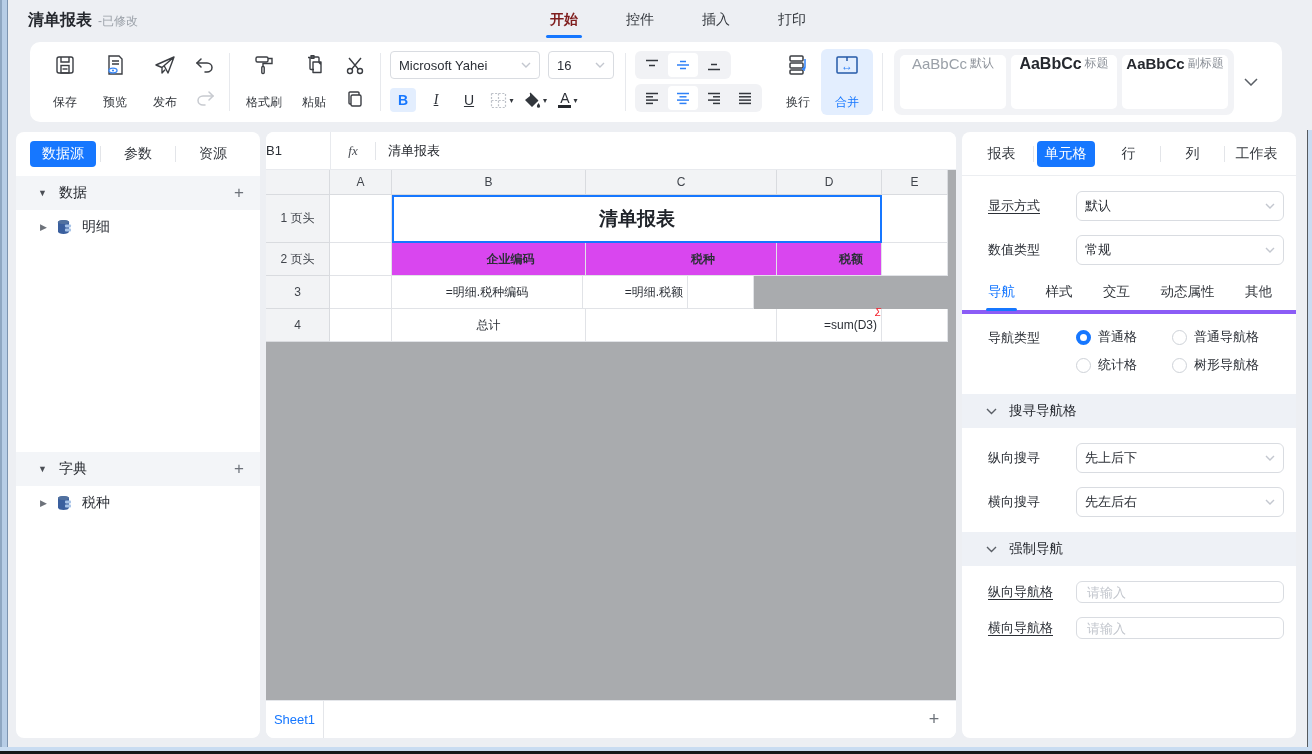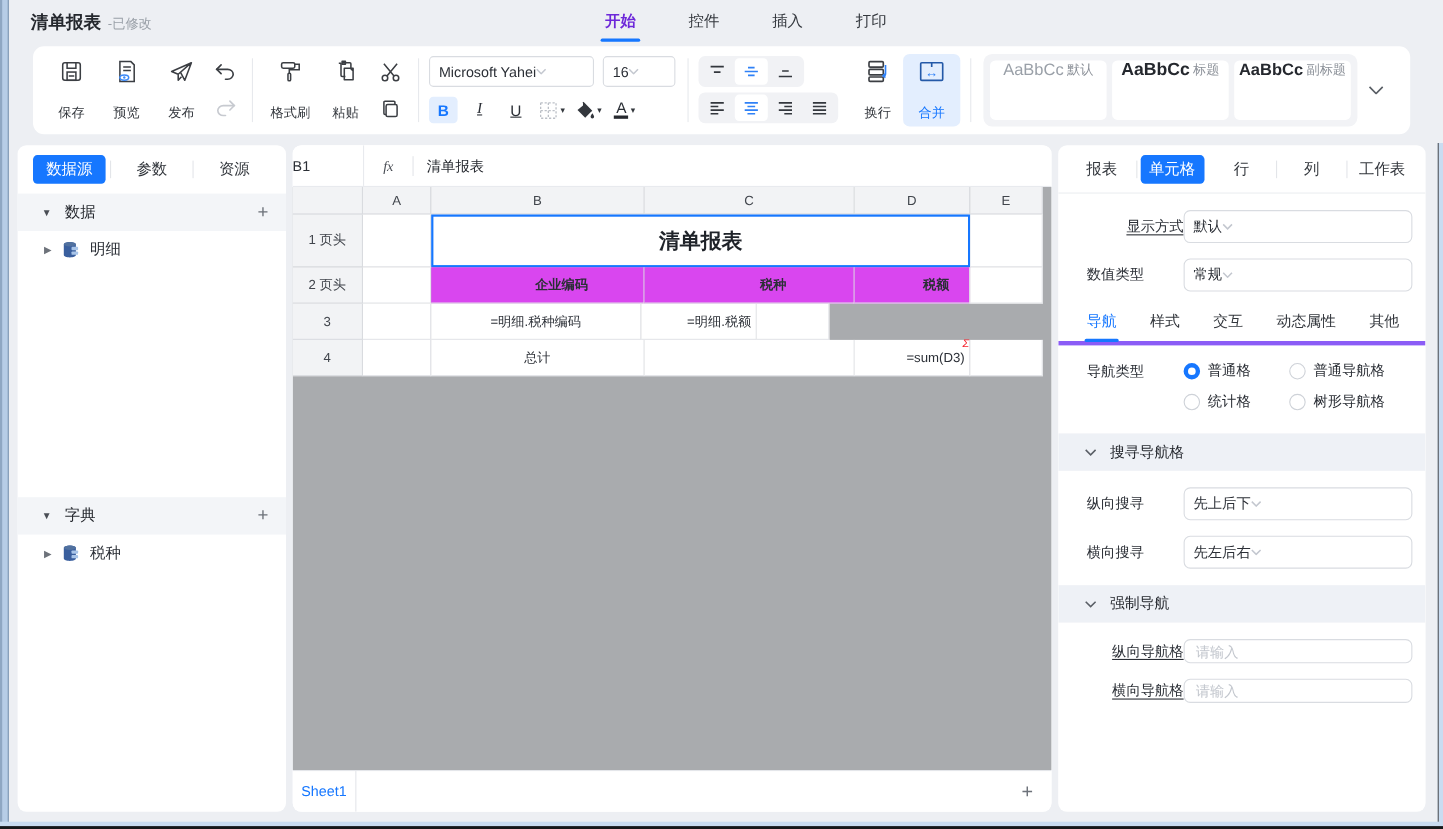--- a/index.html
+++ b/index.html
@@ -10,34 +10,34 @@
   .frame-left  { position:absolute; left:0; top:0; bottom:0; width:8px; background:#b7cde6; border-left:2px solid #8fa7c2; border-right:1px solid #7d94b0; z-index:50; }
   .frame-right { position:absolute; right:0; top:130px; bottom:0; width:5px; background:#c9dcf1; border-left:1px solid #55595e; z-index:50; }
   .frame-bottom{ position:absolute; left:0; right:0; bottom:0; height:7px; background:#c9dcf1; border-bottom:3px solid #16181a; z-index:51; }
 
   
   .header { position:absolute; left:8px; right:0; top:0; height:40px; display:flex; align-items:center; }
   .doc-title { font-size:16px; font-weight:bold; color:#25282e; margin-left:20px; }
   .doc-modified { font-size:12px; color:#9aa0a8; margin-left:6px; margin-top:2px; }
   .menu-tabs { position:absolute; left:540px; top:0; height:40px; display:flex; gap:44px; align-items:center; }
   .menu-tab { font-size:14px; color:#33373d; cursor:pointer; position:relative; padding:0 2px; }
-  .menu-tab.active { font-weight:bold; color:#6d28d9; }
+  .menu-tab.active { font-weight:bold; color:#7f1d1d; }
   .menu-tab.active::after { content:""; position:absolute; left:-2px; right:-2px; bottom:-9px; height:3px; border-radius:2px; background:#1677ff; }
 
   
   .toolbar { position:absolute; left:30px; top:42px; width:1252px; height:80px; background:#fff; border-radius:10px; display:flex; align-items:stretch; padding:7px 10px; }
   .tb-div { width:1px; background:#e7e9ed; margin:4px 9px; }
   .tb-btn { width:50px; display:flex; flex-direction:column; align-items:center; justify-content:space-between; padding:3px 0 4px; cursor:pointer; }
   .tb-btn .lab { font-size:12px; color:#33373d; }
   .icon24 { width:26px; height:26px; display:flex; align-items:center; justify-content:center; }
   .undo-col { width:30px; display:flex; flex-direction:column; justify-content:space-around; align-items:center; }
   .cutcopy-col { width:32px; display:flex; flex-direction:column; justify-content:space-around; align-items:center; }
   .font-col { width:226px; display:flex; flex-direction:column; justify-content:space-between; padding:2px 0 3px; }
   .font-row1 { display:flex; gap:8px; }
-  .sel { display:flex; align-items:center; justify-content:flex-start; border:1px solid #d9dce1; border-radius:4px; background:#fff; height:28px; padding:0 8px; font-size:13px; color:#2b2f36; cursor:pointer; }
+  .sel { display:flex; align-items:center; justify-content:space-between; border:1px solid #d9dce1; border-radius:4px; background:#fff; height:28px; padding:0 8px; font-size:13px; color:#2b2f36; cursor:pointer; }
   .sel-font { width:150px; } .sel-size { width:66px; }
   .font-row2 { display:flex; align-items:center; gap:7px; }
   .fmt-btn { min-width:26px; height:24px; display:flex; align-items:center; justify-content:center; border-radius:4px; cursor:pointer; font-size:14px; color:#2b2f36; }
   .fmt-btn.active { background:#e3eefe; color:#1677ff; font-weight:bold; }
   .fmt-ital { font-style:italic; font-family:"Liberation Serif",serif; }
   .fmt-under { text-decoration:underline; }
   .mini-caret { font-size:8px; color:#33373d; margin-left:2px; }
   .a-color { display:flex; flex-direction:column; align-items:center; line-height:11px; }
   .a-color .bar { width:13px; height:3px; background:#26292e; margin-top:1px; }
   .align-col { width:140px; display:flex; flex-direction:column; justify-content:space-between; padding:2px 0 3px; }
@@ -101,21 +101,21 @@
   .sheet-add { width:44px; text-align:center; font-size:18px; color:#6d727a; cursor:pointer; }
 
   
   .inspector { flex:1; display:flex; flex-direction:column; }
   .ins-tabs { height:44px; display:flex; align-items:center; border-bottom:1px solid #eceef1; padding:0 8px; }
   .ins-tab { flex:1; display:flex; justify-content:center; align-items:center; font-size:14px; color:#33373d; cursor:pointer; white-space:nowrap; }
   .ins-tab .sb-pill { padding:4px 8px; }
   .ins-body { flex:1; overflow:hidden; }
   .fld-row { display:flex; align-items:center; padding:7px 12px 7px 26px; }
   .fld-label { width:88px; font-size:13px; color:#2b2f36; }
-  .lbl-u { text-decoration:underline; text-underline-offset:3px;text-align:right; }
+  .lbl-u { text-decoration:underline; text-underline-offset:3px; }
   .fld-sel { flex:1; height:30px; border-radius:6px; }
   .fld-input { flex:1; height:22px; border:1px solid #d9dce1; border-radius:6px; padding:0 10px; font-size:13px; color:#2b2f36; outline:none; font-family:inherit; }
   .fld-input::placeholder { color:#c2c6cd; }
   .subtabs { height:40px; display:flex; align-items:center; border-bottom:4px solid #8b5cf6; padding:0 24px 0 26px; justify-content:space-between; margin-top:2px; }
   .subtab { font-size:13.5px; color:#33373d; cursor:pointer; position:relative; }
   .subtab.active { color:#1677ff; }
   .subtab.active::after { content:""; position:absolute; left:-2px; right:-2px; bottom:-10px; height:3px; border-radius:2px; background:#1677ff; }
   .navtype-row { display:flex; padding:14px 12px 12px 26px; }
   .radio-grid { display:grid; grid-template-columns:96px auto; row-gap:10px; column-gap:0; }
   .radio-opt { display:flex; align-items:center; gap:7px; font-size:13px; color:#2b2f36; cursor:pointer; }

